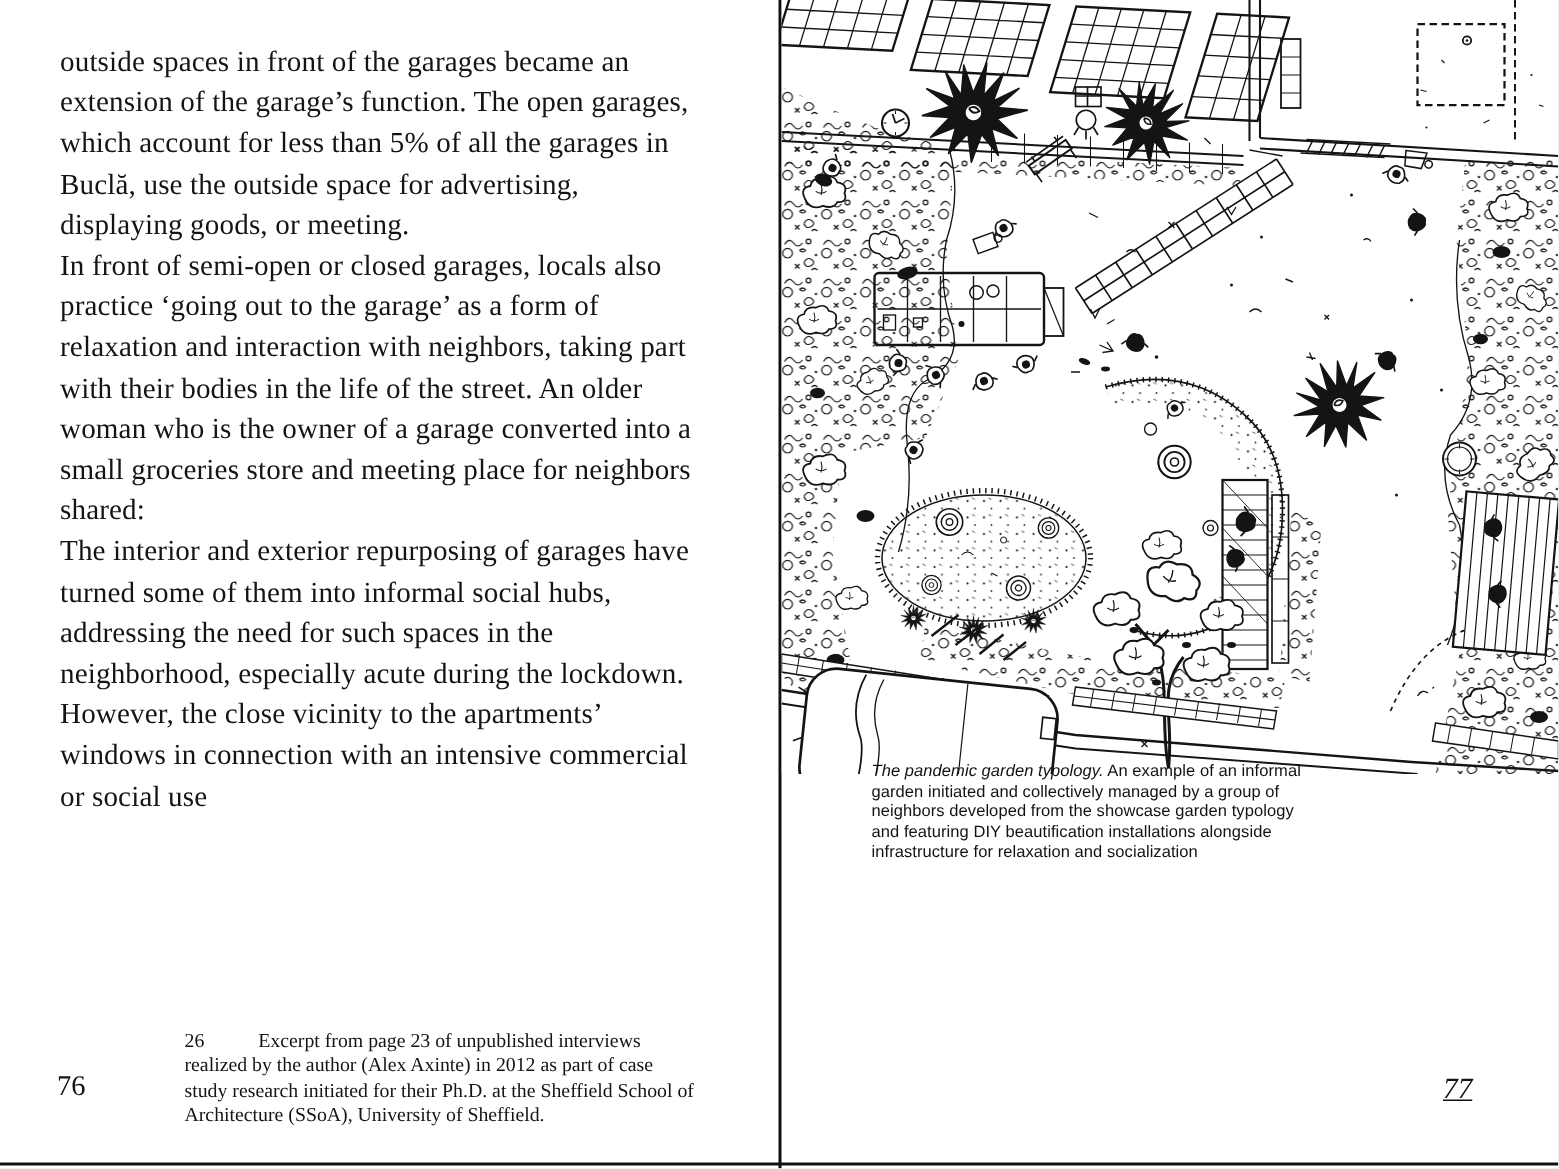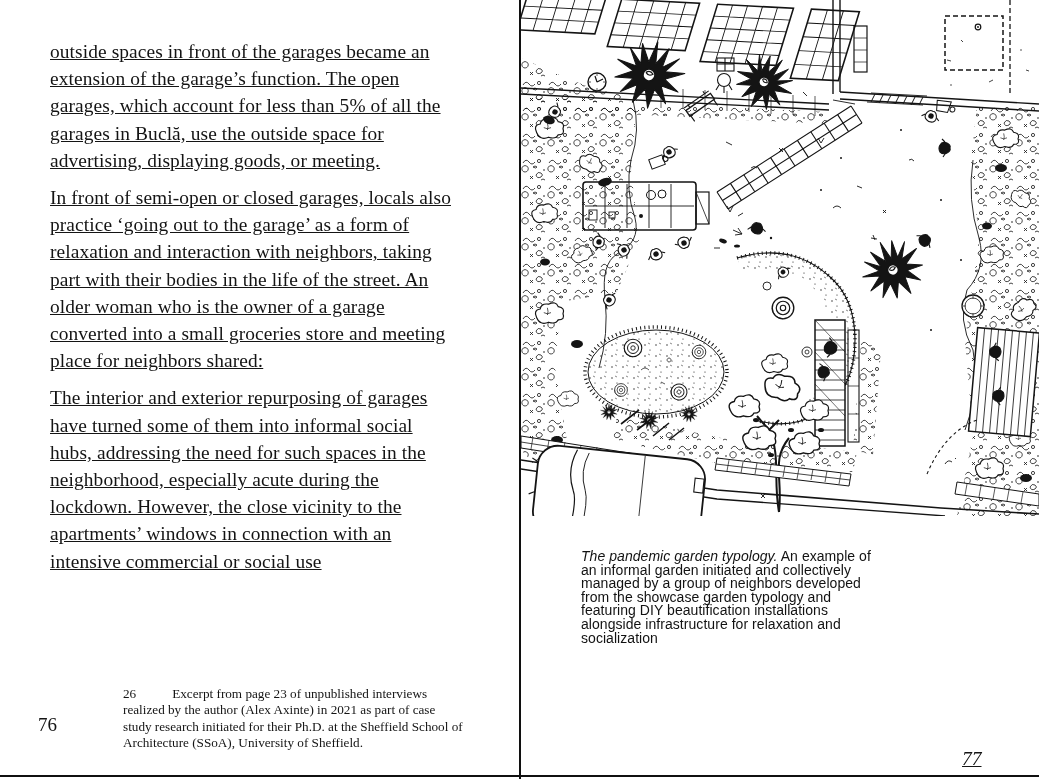--- a/index.html
+++ b/index.html
@@ -7,49 +7,49 @@
     position:relative;width:1039px;height:779px;background:#ffffff;
     overflow:hidden;color:#141414;
     font-family:"Liberation Serif", serif;
   }
   .divider{position:absolute;left:519px;top:0;width:2px;height:779px;background:#101010;}
   .bottom-rule{position:absolute;left:0;top:775px;width:1039px;height:2px;background:#101010;}
 
   
   .text-col{position:absolute;left:40px;top:28px;width:424px;
     font-size:19.4px;line-height:27.2px;letter-spacing:.1px;}
-  .text-col p{margin:10px;text-decoration:underline;}
+  .text-col p{margin:0;}
   .block-quote{margin:10px 0 9px 48px;width:378px;font-size:15.3px;line-height:26px;}
   .block-quote sup{font-size:9.5px;line-height:0;}
   .footnote{position:absolute;left:123px;top:686px;width:340px;
     font-size:13.2px;line-height:16.4px;}
   .fn-gap{display:inline-block;width:36px;}
   .page-num{position:absolute;font-size:19px;}
   .pn-left{left:38px;top:714px;}
-  .pn-right{left:962px;top:748px;font-style:italic;font-size:19.5px;text-decoration:underline;}
+  .pn-right{left:962px;top:716px;font-style:italic;font-size:19.5px;text-decoration:underline;}
 
   
   .illustration{position:absolute;left:521px;top:0;width:518px;height:516px;display:block;}
-  .caption{position:absolute;left:581px;top:550px;width:301px;
+  .caption{position:absolute;left:581px;top:508px;width:301px;
     font-family:"Liberation Sans", sans-serif;
-    font-size:14px;line-height:13.6px;letter-spacing:.05px;color:#121212;}
+    font-size:11px;line-height:13.6px;letter-spacing:.05px;color:#121212;}
   .caption .lead{font-style:italic;}
 </style>
 </head>
 <body>
 
 <div class="spread">
 
   <div class="text-col">
     <p>outside spaces in front of the garages became an extension of the garage’s function. The open garages, which account for less than 5% of all the garages in Buclă, use the outside space for advertising, displaying goods, or meeting.</p>
     <p>In front of semi-open or closed garages, locals also practice ‘going out to the garage’ as a form of relaxation and interaction with neighbors, taking part with their bodies in the life of the street. An older woman who is the owner of a garage converted into a small groceries store and meeting place for neighbors shared:</p>
     <p>The interior and exterior repurposing of garages have turned some of them into informal social hubs, addressing the need for such spaces in the neighborhood, especially acute during the lockdown. However, the close vicinity to the apartments’ windows in connection with an intensive commercial or social use</p>
   </div>
 
-  <div class="footnote"><span class="fn-num">26</span><span class="fn-gap"></span><span>Excerpt from page 23 of unpublished interviews realized by the author (Alex Axinte) in 2021 as part of case study research initiated for their Ph.D. at the Sheffield School of Architecture (SSoA), University of Sheffield.</span></div>
+  <div class="footnote"><span class="fn-num">26</span><span class="fn-gap"></span><span>Excerpt from page 23 of unpublished interviews realized by the author (Alex Axinte) in 2012 as part of case study research initiated for their Ph.D. at the Sheffield School of Architecture (SSoA), University of Sheffield.</span></div>
 
   <div class="page-num pn-left">76</div>
 
   <div class="divider"></div>
 
   <svg class="illustration" viewBox="0 0 518 516" xmlns="http://www.w3.org/2000/svg">
     <defs>
       <pattern id="scrib" width="26" height="26" patternUnits="userSpaceOnUse">
         <g fill="none" stroke="#141414" stroke-width="0.8">
           <path d="M2,7 q3,-5 6,-1 t6,0"></path>

